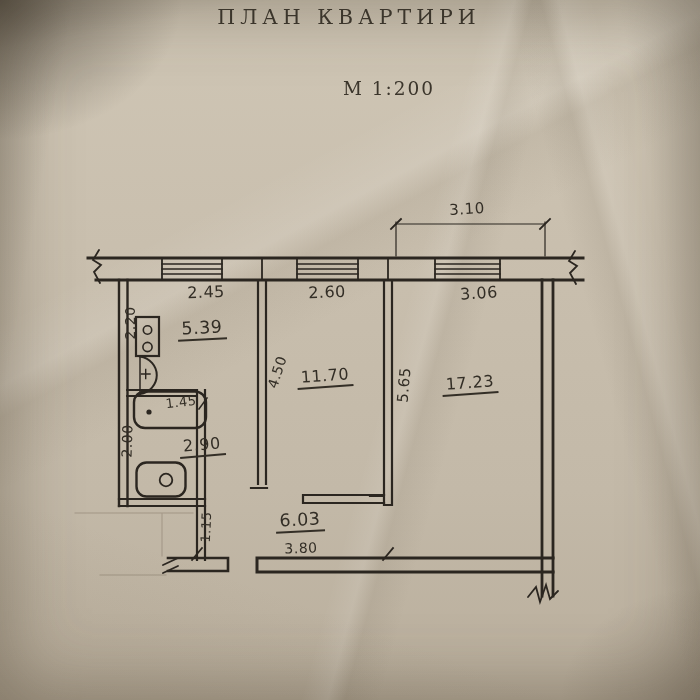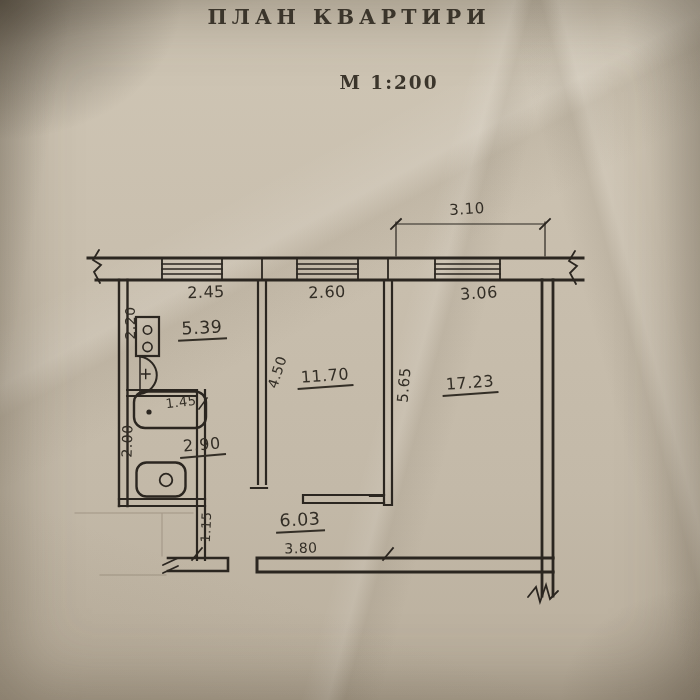--- a/index.html
+++ b/index.html
@@ -19,30 +19,30 @@
   .crease{position:absolute;left:0;top:0;width:700px;height:700px;pointer-events:none;
     background:
       linear-gradient(105deg, rgba(255,255,255,0) 55%, rgba(255,255,255,.09) 58%, rgba(70,60,45,.07) 60%, rgba(255,255,255,0) 64%),
       linear-gradient(75deg, rgba(70,60,45,0) 78%, rgba(70,60,45,.08) 82%, rgba(255,255,255,.08) 84%, rgba(70,60,45,0) 88%);
   }
   svg{position:absolute;left:0;top:0;}
   .lbl{position:absolute;color:#332e26;white-space:nowrap;transform-origin:center;
        font-family:"DejaVu Sans",sans-serif;letter-spacing:.5px;}
   .area{border-bottom:2px solid #332e26;padding:0 4px 1px 4px;}
   .heading{position:absolute;color:#3b352b;font-family:"DejaVu Serif","Liberation Serif",serif;
-       font-weight:bold;white-space:nowrap;transform:translate(-50%,-50%);}
+       font-weight:normal;white-space:nowrap;transform:translate(-50%,-50%);}
 </style>
 </head>
 <body>
 
 <div id="photo">
   <div class="crease"></div>
 
   <div class="heading" style="left:349px;top:17px;font-size:20.5px;letter-spacing:5px;">ПЛАН КВАРТИРИ</div>
-  <div class="heading" style="left:389px;top:82px;font-size:18.5px;letter-spacing:2px;">М 1:200</div>
+  <div class="heading" style="left:389px;top:88px;font-size:18.5px;letter-spacing:2px;">М 1:200</div>
 
   <svg width="700" height="700" viewBox="0 0 700 700">
     <g stroke="#2b2620" fill="none" stroke-linecap="square">
 
       <g stroke="rgba(75,64,48,0.30)" stroke-width="0.9">
         <path d="M75 513 H193 M162 514 V556 M100 575 H166"></path>
       </g>
 
       <g>
         <path d="M88 258 H583" stroke-width="3"></path>

